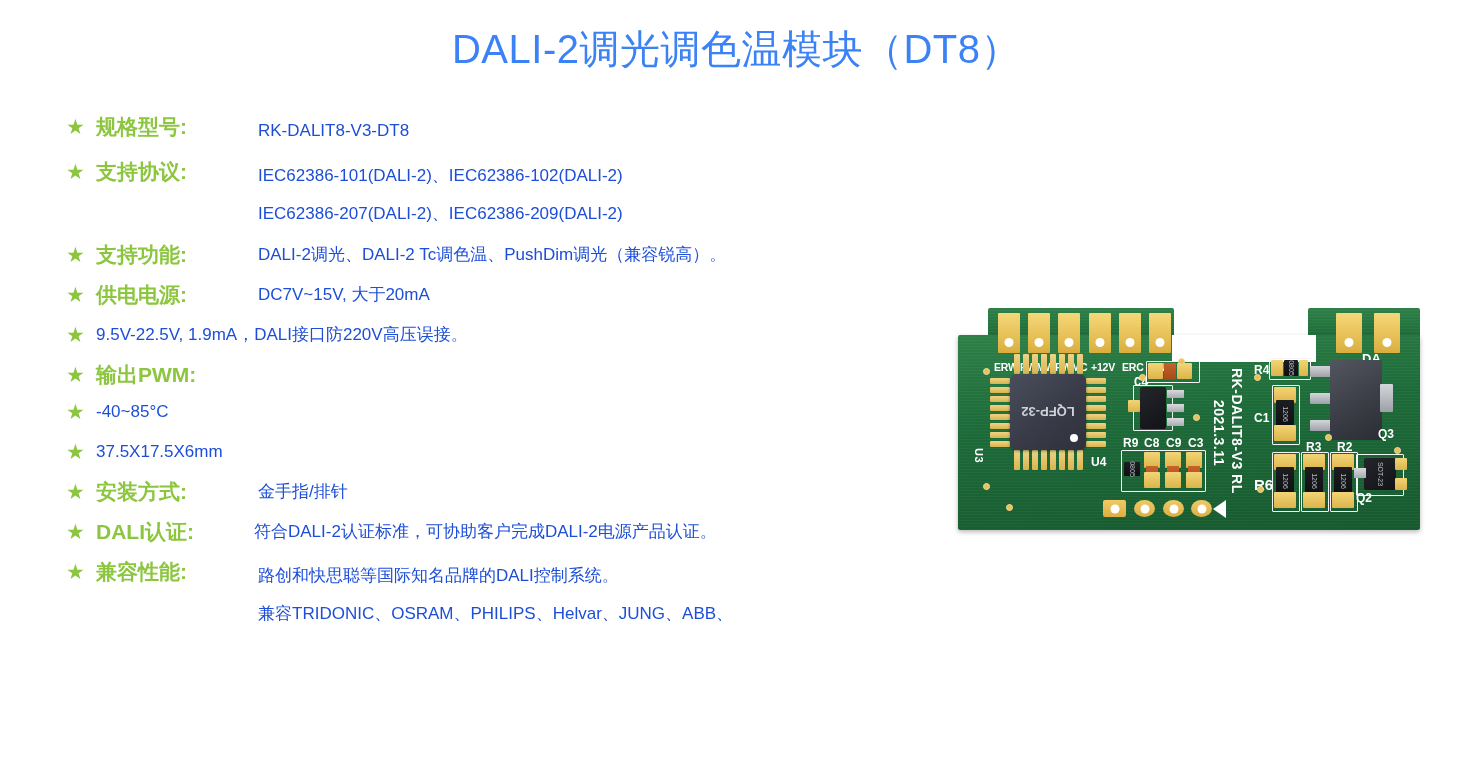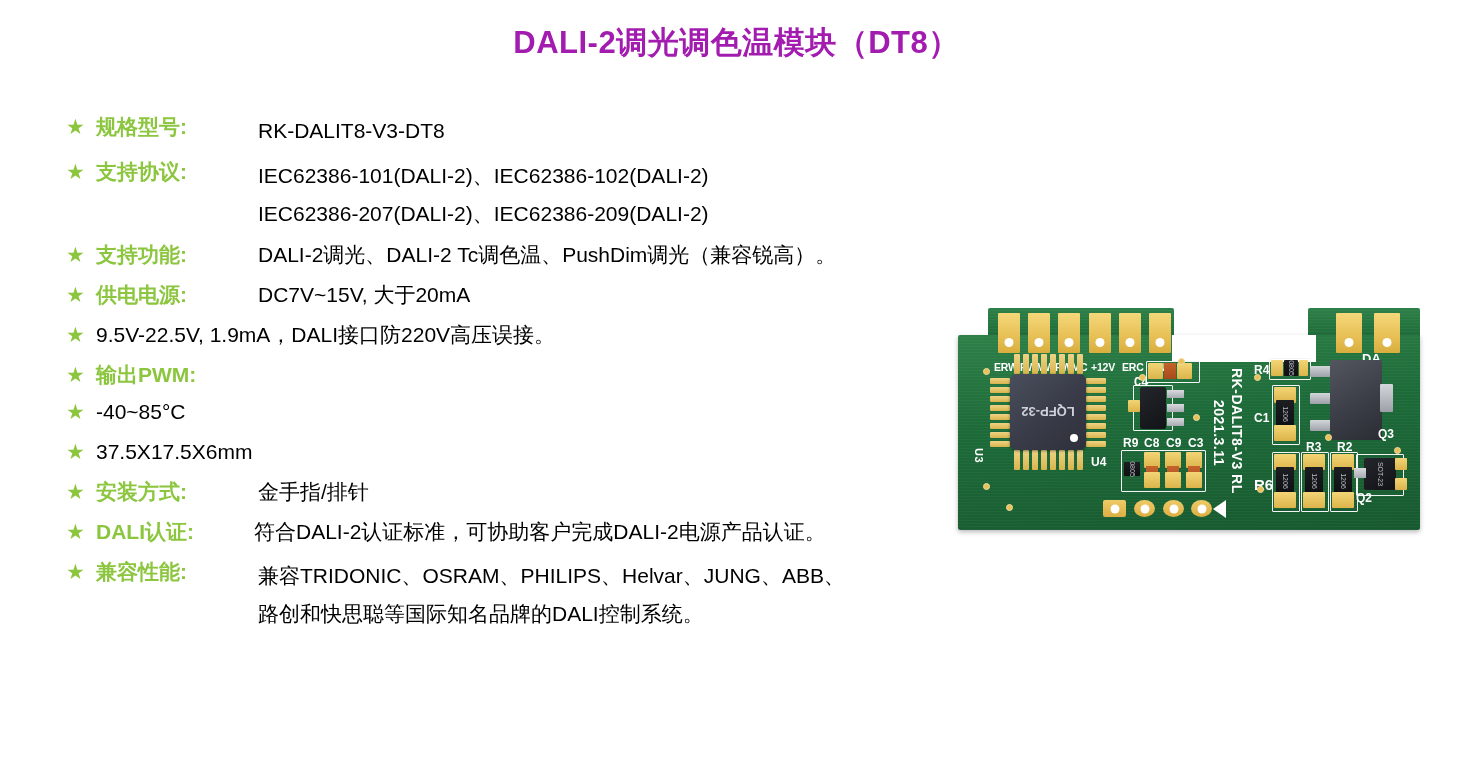--- a/index.html
+++ b/index.html
@@ -16,24 +16,24 @@
     color: #1a1a1a;
   }
 
   
   #page-title {
     position: absolute;
     top: 22px;
     left: 0;
     width: 1473px;
     text-align: center;
-    font-size: 31px;
-    font-weight: bold;
+    font-size: 40px;
+    font-weight: normal;
     letter-spacing: 0.5px;
-    color: #a21caf;
+    color: #3b82f6;
     white-space: nowrap;
   }
 
   
   #spec-list {
     position: absolute;
     top: 112px;
     left: 66px;
     width: 960px;
   }
@@ -63,23 +63,23 @@
     width: 162px;
   }
   .label-wide {
     width: 158px;
   }
   .spec-values {
     flex: 1 1 auto;
     min-width: 0;
   }
   .spec-value {
-    font-size: 21px;
+    font-size: 17px;
     line-height: 38px;
-    color: #000000;
+    color: #1d4ed8;
     white-space: nowrap;
   }
   .row-tight .spec-value { line-height: 30px; }
   .row-gap-md { margin-bottom: 10px; }
 
   
   #pcb-figure {
     position: absolute;
     left: 958px;
     top: 308px;
@@ -375,22 +375,22 @@
     <div class="spec-label label-wide">DALI认证:</div>
     <div class="spec-values">
       <div class="spec-value">符合DALI-2认证标准，可协助客户完成DALI-2电源产品认证。</div>
     </div>
   </div>
 
   <div class="spec-row">
     <div class="star-icon">★</div>
     <div class="spec-label label-pad">兼容性能:</div>
     <div class="spec-values">
+      <div class="spec-value">路创和快思聪等国际知名品牌的DALI控制系统。</div>
       <div class="spec-value">兼容TRIDONIC、OSRAM、PHILIPS、Helvar、JUNG、ABB、</div>
-      <div class="spec-value">路创和快思聪等国际知名品牌的DALI控制系统。</div>
     </div>
   </div>
 
 </div>
 
 <div id="pcb-figure">
 
   <div class="pcb-tab tab-left"></div>
   <div class="pcb-tab tab-right"></div>
   <div class="pcb-body"></div>

